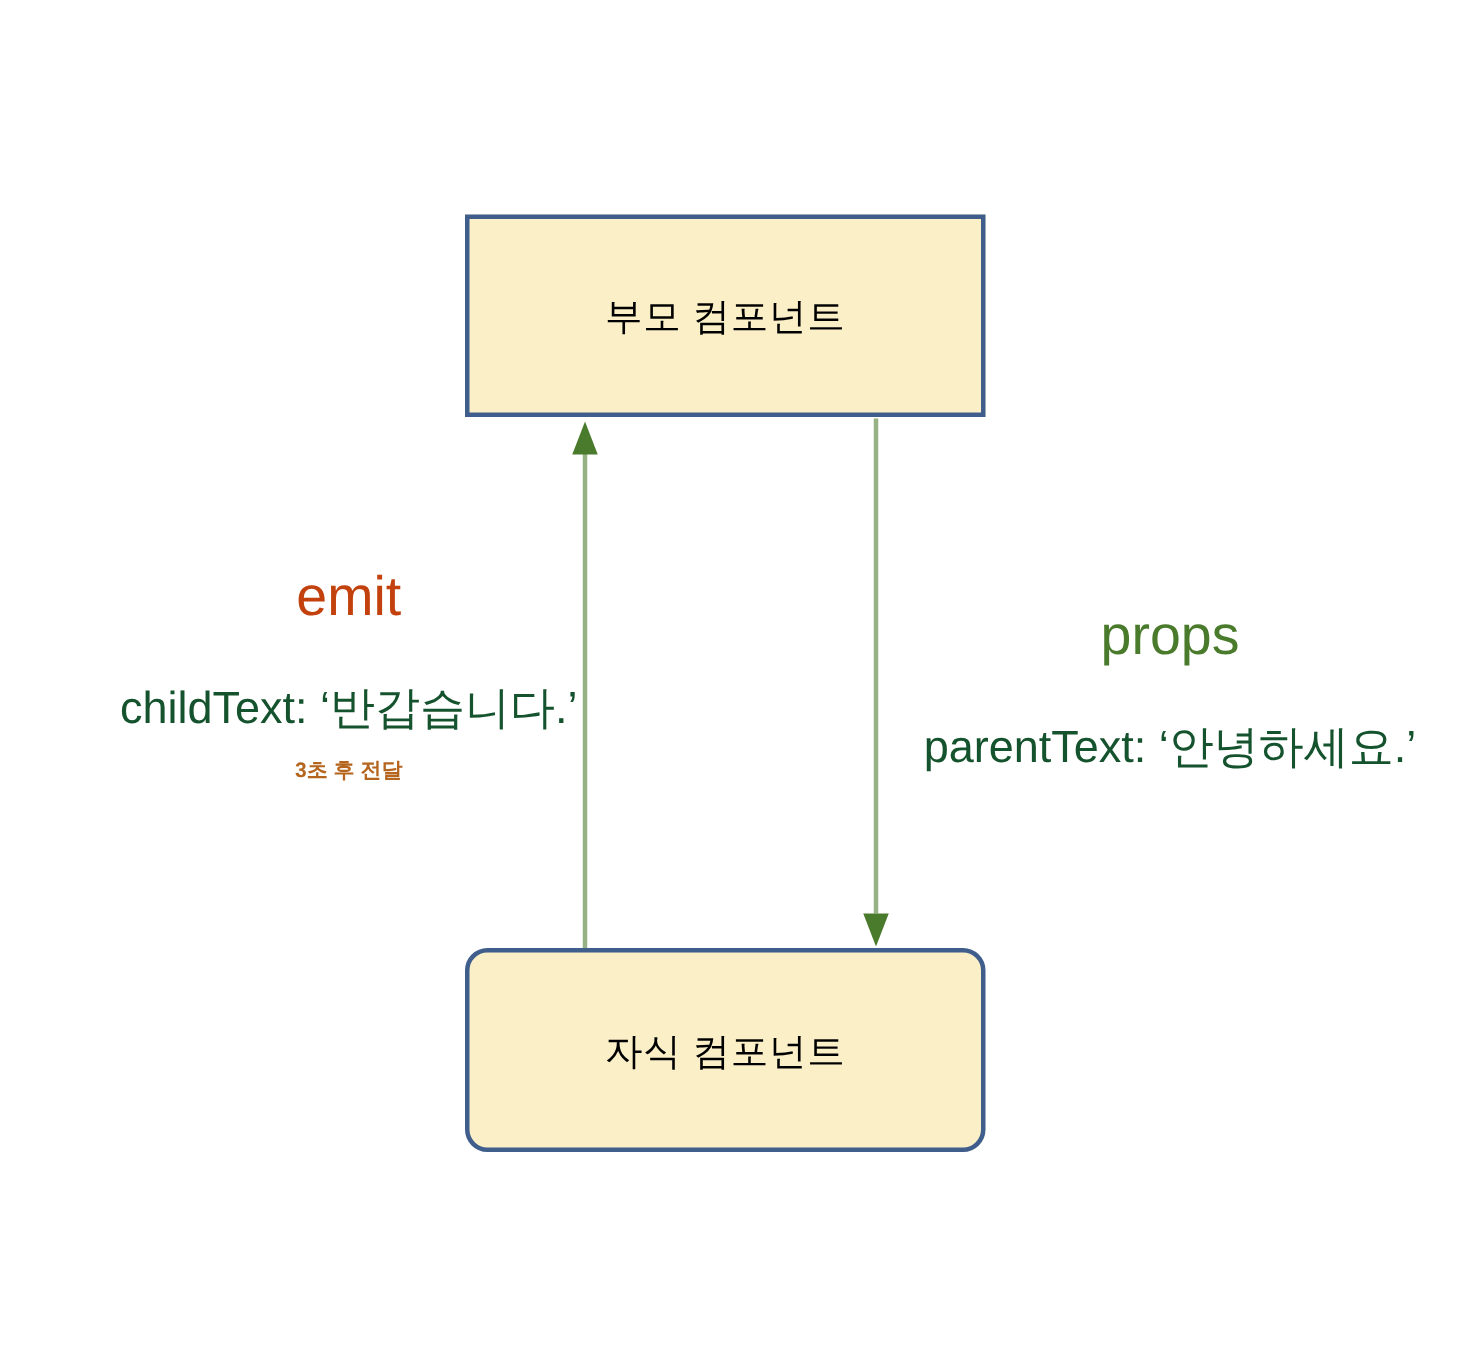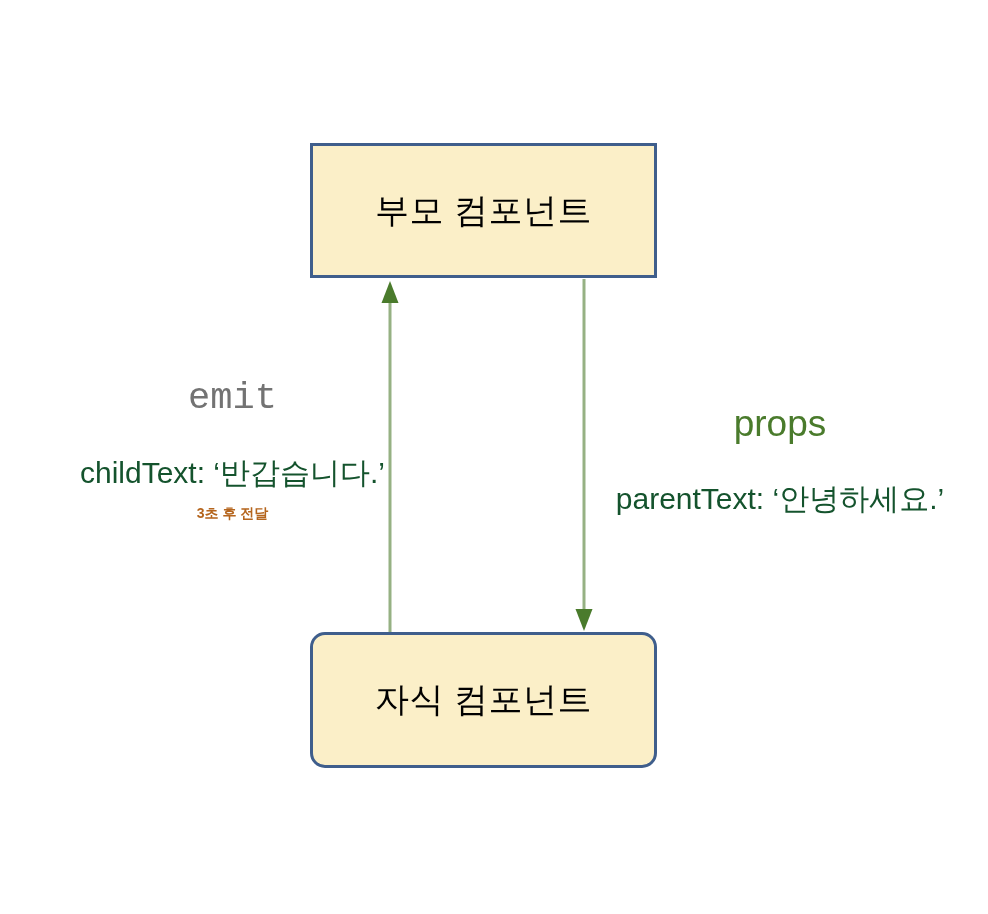--- a/index.html
+++ b/index.html
@@ -34,21 +34,21 @@
   }
   #child-box {
     left: 310px;
     top: 632px;
     width: 347px;
     height: 136px;
     border-radius: 15px;
   }
   .node-label {
     font-family: "Liberation Sans", sans-serif;
-    font-size: 34px;
+    font-size: 25px;
     color: #000000;
     letter-spacing: 0.5px;
     white-space: nowrap;
   }
   #arrows {
     position: absolute;
     left: 0;
     top: 0;
     width: 988px;
     height: 914px;
@@ -64,23 +64,23 @@
     top: 378px;
     width: 345px;
   }
   #props-group {
     left: 580px;
     top: 378px;
     width: 400px;
     margin-top: 26px;
   }
   .title-emit {
-    font-family: Liberation Mono, monospace;
+    font-family: Liberation Sans, sans-serif;
     font-size: 37px;
-    color: #737373;
+    color: #c2410c;
     line-height: 1.1;
   }
   .title-props {
     font-family: "Liberation Sans", sans-serif;
     font-size: 37px;
     color: #4A7B2C;
     line-height: 1.1;
   }
   .detail-text {
     font-family: "Liberation Sans", sans-serif;

